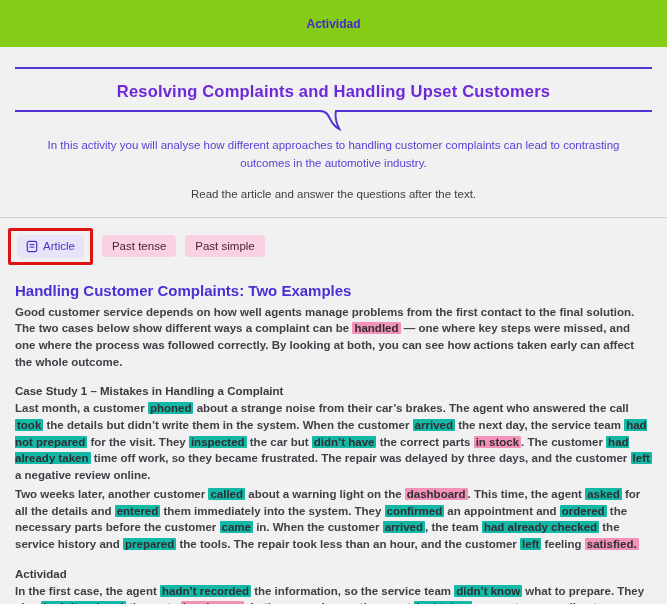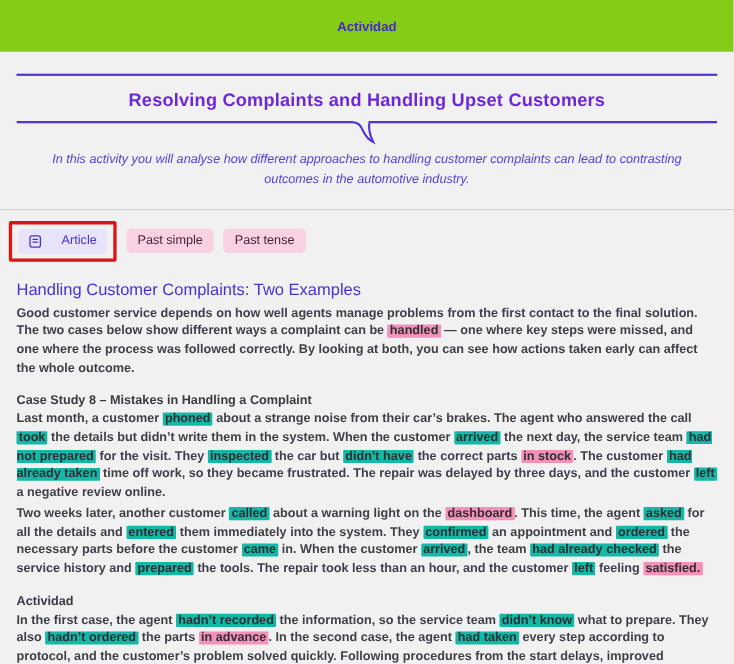--- a/index.html
+++ b/index.html
@@ -19,44 +19,44 @@
     letter-spacing:.2px; margin-bottom:9px;
   }
   .rule-notch { display:block; width:100%; height:22px; }
 
   .objective-label {
     text-align:center; color:#5940d6; font-size:11.5px; margin-top:2px;
   }
   .objective-label .rocket { display:inline-block; vertical-align:-1px; margin-right:4px; }
   .objective-text {
     text-align:center; color:#5940d6; font-size:11.5px; line-height:1.6;
-    max-width:620px; margin:4px auto 0 auto;font-style:italic;
+    max-width:620px; margin:4px auto 0 auto;
   }
   .instruction {
     text-align:center; color:#3c3c42; font-size:11.5px; margin-top:15px;
   }
   .section-divider { height:1px; background:#d2d2d2; margin:17px -15px 0 -15px; }
 
   .tags-row { display:flex; align-items:center; margin-top:10px; }
   .annotation-box {
     border:3px solid #dd1414; border-radius:2px; padding:4px 6px; display:inline-flex; align-items:center;
     margin-left:-7px;
   }
   .chip-article {
     background:#e8e3f8; color:#4733c8; border:none; cursor:pointer;
     font-family:"Liberation Sans", sans-serif;
-    font-size:11.5px; padding:5px 9px; border-radius:4px; display:inline-flex; align-items:center; gap:18px;
+    font-size:11.5px; padding:5px 9px; border-radius:4px; display:inline-flex; align-items:center; gap:5px;
   }
   .badge {
     background:#f8d2e2; color:#48203a; font-size:11.5px; padding:5px 10px; border-radius:4px;
     margin-left:9px; display:inline-block;
   }
 
   .article-title {
-    color:#4a2fd3; font-weight:normal; font-size:15px; margin-top:17px; margin-bottom:5px;
+    color:#4a2fd3; font-weight:bold; font-size:15px; margin-top:17px; margin-bottom:5px;
   }
   .section-heading {
     color:#3a3a40; font-weight:bold; font-size:11.5px; margin-top:15px; margin-bottom:3px;
   }
   .article-paragraph {
     color:#3f3f46; font-size:11.5px; line-height:1.45; margin-bottom:2px;font-weight:bold;
   }
   mark.hl { padding:0 2px; border-radius:1px; color:#2f2f34; }
   mark.hl-green { background:#14b8a6; }
   mark.hl-pink  { background:#f491b9; }
@@ -74,44 +74,45 @@
 
   <div class="banner-title">Resolving Complaints and Handling Upset Customers</div>
 
   <svg class="rule-notch" viewBox="0 0 660 22" preserveAspectRatio="none">
     <path d="M0 1 H316 C322 1 324 4 326.5 9 C329 14 331.5 17 336 19 C332.5 12.5 331.5 6.5 332.5 1 H660" fill="none" stroke="#5532d4" stroke-width="2"></path>
   </svg>
 
 
   <div class="objective-text">In this activity you will analyse how different approaches to handling customer complaints can lead to contrasting outcomes in the automotive industry.</div>
 
+  <div class="instruction">Read the article and answer the questions after the text.</div>
 
   <div class="section-divider"></div>
 
   <div class="tags-row">
     <span class="annotation-box">
       <button class="chip-article">
         <span style="display:inline-flex;">
           <svg width="12" height="13" viewBox="0 0 14 15">
             <rect x="1.5" y="1.5" width="11" height="12" rx="2" fill="none" stroke="#4733c8" stroke-width="1.4"></rect>
             <line x1="4.2" y1="5.2" x2="9.8" y2="5.2" stroke="#4733c8" stroke-width="1.3"></line>
             <line x1="4.2" y1="8.2" x2="9.8" y2="8.2" stroke="#4733c8" stroke-width="1.3"></line>
           </svg>
         </span>
         <span>Article</span>
       </button>
     </span>
+    <span class="badge">Past tense</span>
     <span class="badge">Past simple</span>
-    <span class="badge">Past tense</span>
   </div>
 
   <div class="article-title">Handling Customer Complaints: Two Examples</div>
 
   <div id="article-sections">
       <p class="article-paragraph">Good customer service depends on how well agents manage problems from the first contact to the final solution. The two cases below show different ways a complaint can be <mark class="hl hl-pink">handled</mark> — one where key steps were missed, and one where the process was followed correctly. By looking at both, you can see how actions taken early can affect the whole outcome.</p>
-      <div class="section-heading">Case Study 8 – Mistakes in Handling a Complaint</div>
+      <div class="section-heading">Case Study 1 – Mistakes in Handling a Complaint</div>
       <p class="article-paragraph">Last month, a customer <mark class="hl hl-green">phoned</mark> about a strange noise from their car’s brakes. The agent who answered the call <mark class="hl hl-green">took</mark> the details but didn’t write them in the system. When the customer <mark class="hl hl-green">arrived</mark> the next day, the service team <mark class="hl hl-green">had not prepared</mark> for the visit. They <mark class="hl hl-green">inspected</mark> the car but <mark class="hl hl-green">didn’t have</mark> the correct parts <mark class="hl hl-pink">in stock</mark>. The customer <mark class="hl hl-green">had already taken</mark> time off work, so they became frustrated. The repair was delayed by three days, and the customer <mark class="hl hl-green">left</mark> a negative review online.</p>
       <p class="article-paragraph">Two weeks later, another customer <mark class="hl hl-green">called</mark> about a warning light on the <mark class="hl hl-pink">dashboard</mark>. This time, the agent <mark class="hl hl-green">asked</mark> for all the details and <mark class="hl hl-green">entered</mark> them immediately into the system. They <mark class="hl hl-green">confirmed</mark> an appointment and <mark class="hl hl-green">ordered</mark> the necessary parts before the customer <mark class="hl hl-green">came</mark> in. When the customer <mark class="hl hl-green">arrived</mark>, the team <mark class="hl hl-green">had already checked</mark> the service history and <mark class="hl hl-green">prepared</mark> the tools. The repair took less than an hour, and the customer <mark class="hl hl-green">left</mark> feeling <mark class="hl hl-pink">satisfied.</mark></p>
       <div class="section-heading">Actividad</div>
       <p class="article-paragraph">In the first case, the agent <mark class="hl hl-green">hadn’t recorded</mark> the information, so the service team <mark class="hl hl-green">didn’t know</mark> what to prepare. They also <mark class="hl hl-green">hadn’t ordered</mark> the parts <mark class="hl hl-pink">in advance</mark>. In the second case, the agent <mark class="hl hl-green">had taken</mark> every step according to protocol, and the customer’s problem  solved quickly. Following procedures from the start  delays, improved communication, and  a positive customer experience.</p>
     </div>
 
 </main>
 
 </body></html>

